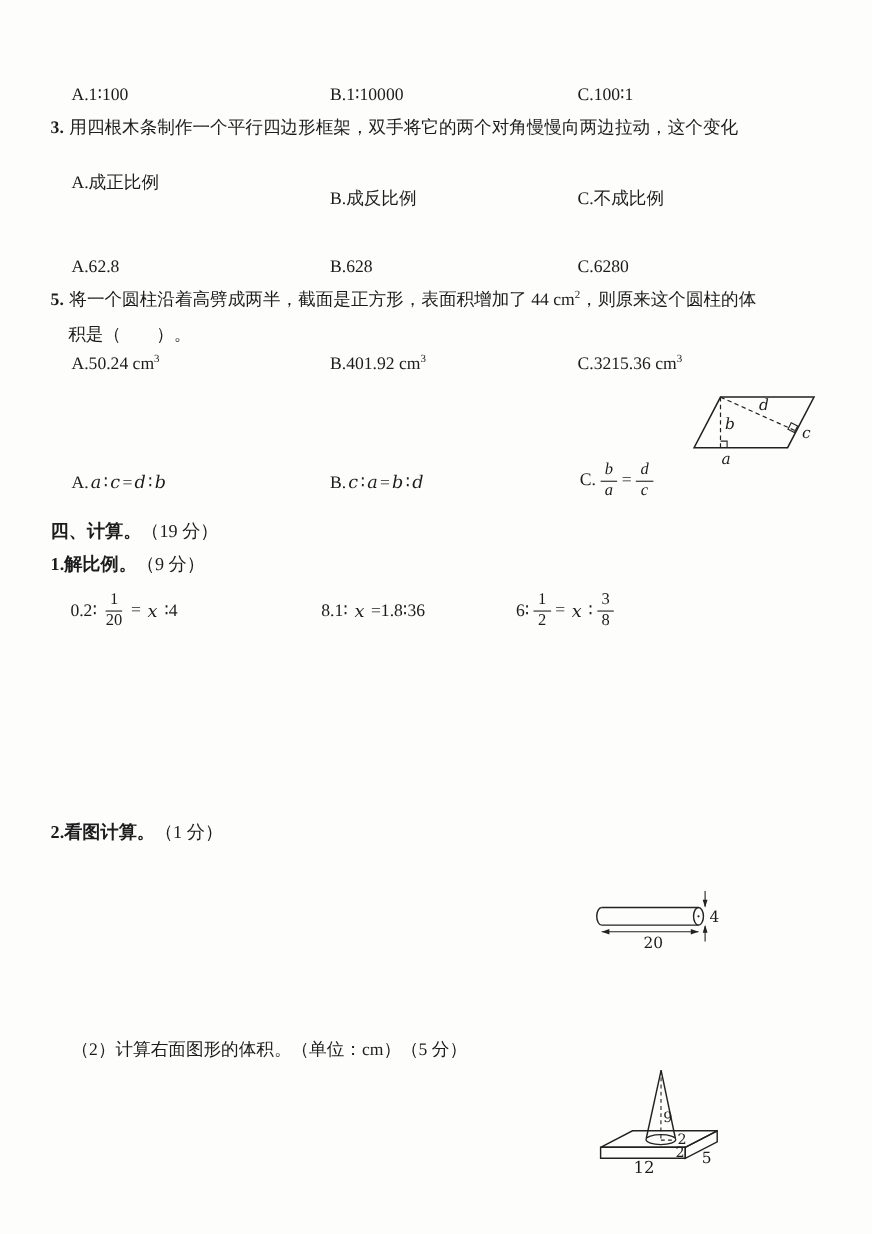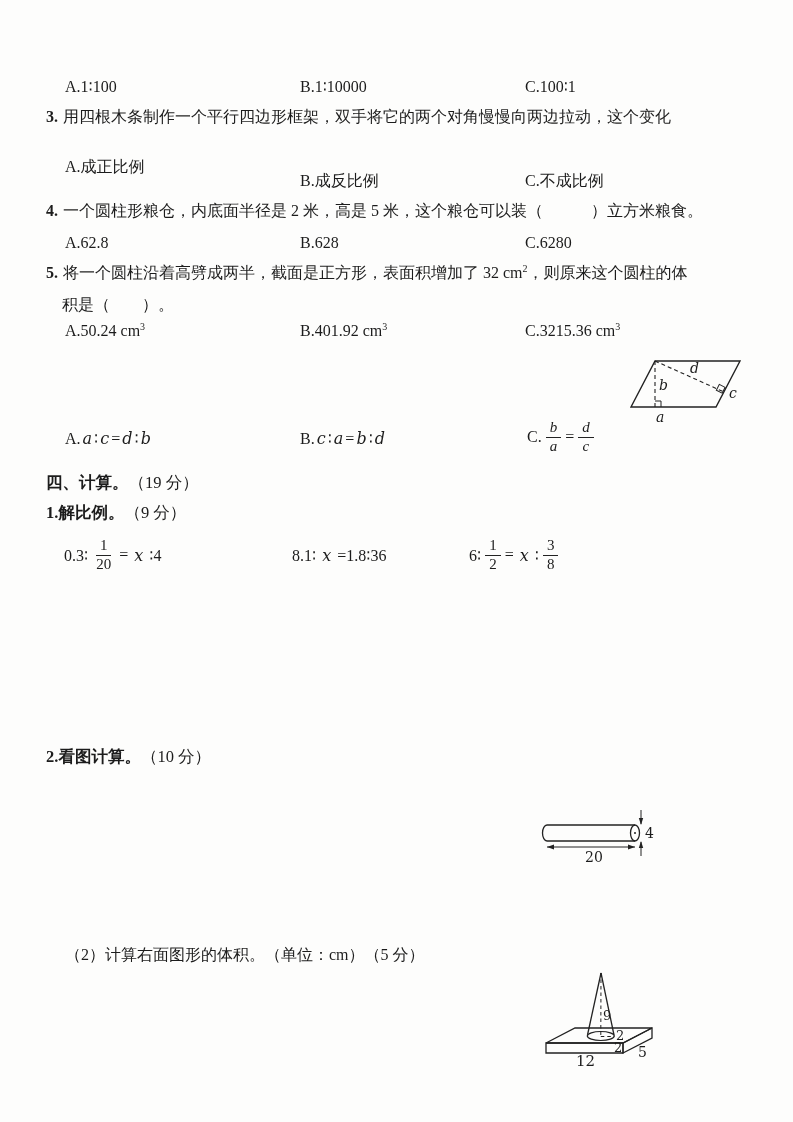--- a/index.html
+++ b/index.html
@@ -37,29 +37,26 @@
   <div class="abs opt" style="left:300px;top:76px">B.1∶10000</div>
   <div class="abs opt" style="left:525px;top:76px">C.100∶1</div>
 
   <div class="abs qline" style="left:46px;top:106px">
     <span class="qnum">3.</span><span>用四根木条制作一个平行四边形框架，双手将它的两个对角慢慢向两边拉动，这个变化</span>
   </div>
   <div class="abs opt" style="left:65px;top:156px">A.成正比例</div>
   <div class="abs opt" style="left:300px;top:170px">B.成反比例</div>
   <div class="abs opt" style="left:525px;top:170px">C.不成比例</div>
 
-  <div class="abs qline" style="left:46px;top:200px">
-    <span class="qnum">4.</span><span>一个圆柱形粮仓，内底面半径是 2 米，高是 5 米，这个粮仓可以装（　　　）立方米粮食。</span>
-  </div>
   <div class="abs opt" style="left:65px;top:232px">A.62.8</div>
   <div class="abs opt" style="left:300px;top:232px">B.628</div>
   <div class="abs opt" style="left:525px;top:232px">C.6280</div>
 
   <div class="abs qline" style="left:46px;top:262px">
-    <span class="qnum">5.</span><span>将一个圆柱沿着高劈成两半，截面是正方形，表面积增加了 32 cm</span><sup>2</sup><span>，则原来这个圆柱的体</span>
+    <span class="qnum">5.</span><span>将一个圆柱沿着高劈成两半，截面是正方形，表面积增加了 44 cm</span><sup>2</sup><span>，则原来这个圆柱的体</span>
   </div>
   <div class="abs qline" style="left:62px;top:294px">积是（　　）。</div>
   <div class="abs opt" style="left:65px;top:320px">
     <span>A.50.24 cm</span><sup>3</sup>
   </div>
   <div class="abs opt" style="left:300px;top:320px">
     <span>B.401.92 cm</span><sup>3</sup>
   </div>
   <div class="abs opt" style="left:525px;top:320px">
     <span>C.3215.36 cm</span><sup>3</sup>
@@ -98,21 +95,21 @@
   </svg>
 
   <div class="abs heading" style="left:46px;top:472px">
     <span>四、计算。</span><span class="score">（19 分）</span>
   </div>
   <div class="abs heading" style="left:46px;top:502px">
     <span>1.</span><span>解比例。</span><span class="score">（9 分）</span>
   </div>
 
   <div class="abs eq" style="left:62px;top:529px">
-    <span>0.3∶</span>
+    <span>0.2∶</span>
     <span class="frac">
         <span class="num">1</span>
         <span class="den">20</span>
       </span>
     <span>=</span>
     <i class="mvar">x</i>
     <span>∶4</span>
   </div>
   <div class="abs eq" style="left:290px;top:529px">
     <span>8.1∶</span>
@@ -128,21 +125,21 @@
     <span>=</span>
     <i class="mvar">x</i>
     <span>∶</span>
     <span class="frac">
         <span class="num">3</span>
         <span class="den">8</span>
       </span>
   </div>
 
   <div class="abs heading" style="left:46px;top:746px">
-    <span>2.</span><span>看图计算。</span><span class="score">（10 分）</span>
+    <span>2.</span><span>看图计算。</span><span class="score">（1 分）</span>
   </div>
 
   <svg class="abs" style="left:538px;top:806px" width="124" height="62" viewBox="0 0 124 62">
     <line x1="9" y1="19" x2="97" y2="19" stroke="#222" stroke-width="1.3"></line>
     <line x1="9" y1="35" x2="97" y2="35" stroke="#222" stroke-width="1.3"></line>
     <path d="M9,19 A4.5,8 0 0 0 9,35" fill="none" stroke="#222" stroke-width="1.3"></path>
     <ellipse cx="97" cy="27" rx="4.5" ry="8" fill="none" stroke="#222" stroke-width="1.3"></ellipse>
     <circle cx="97" cy="27" r="1" fill="#222"></circle>
     <line x1="9" y1="41" x2="97" y2="41" stroke="#222" stroke-width="1"></line>
     <polygon points="9,41 16,38.5 16,43.5" fill="#222"></polygon>

